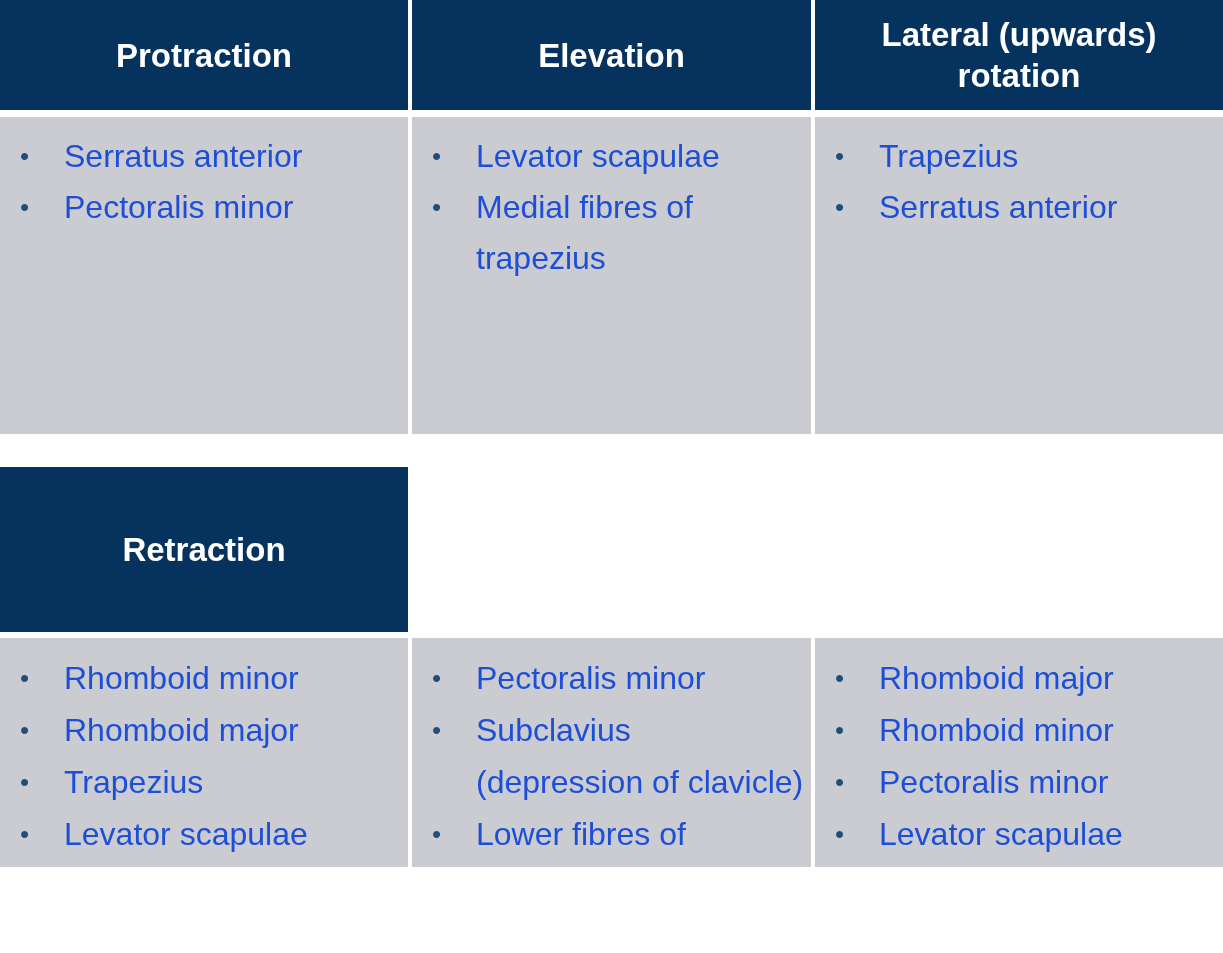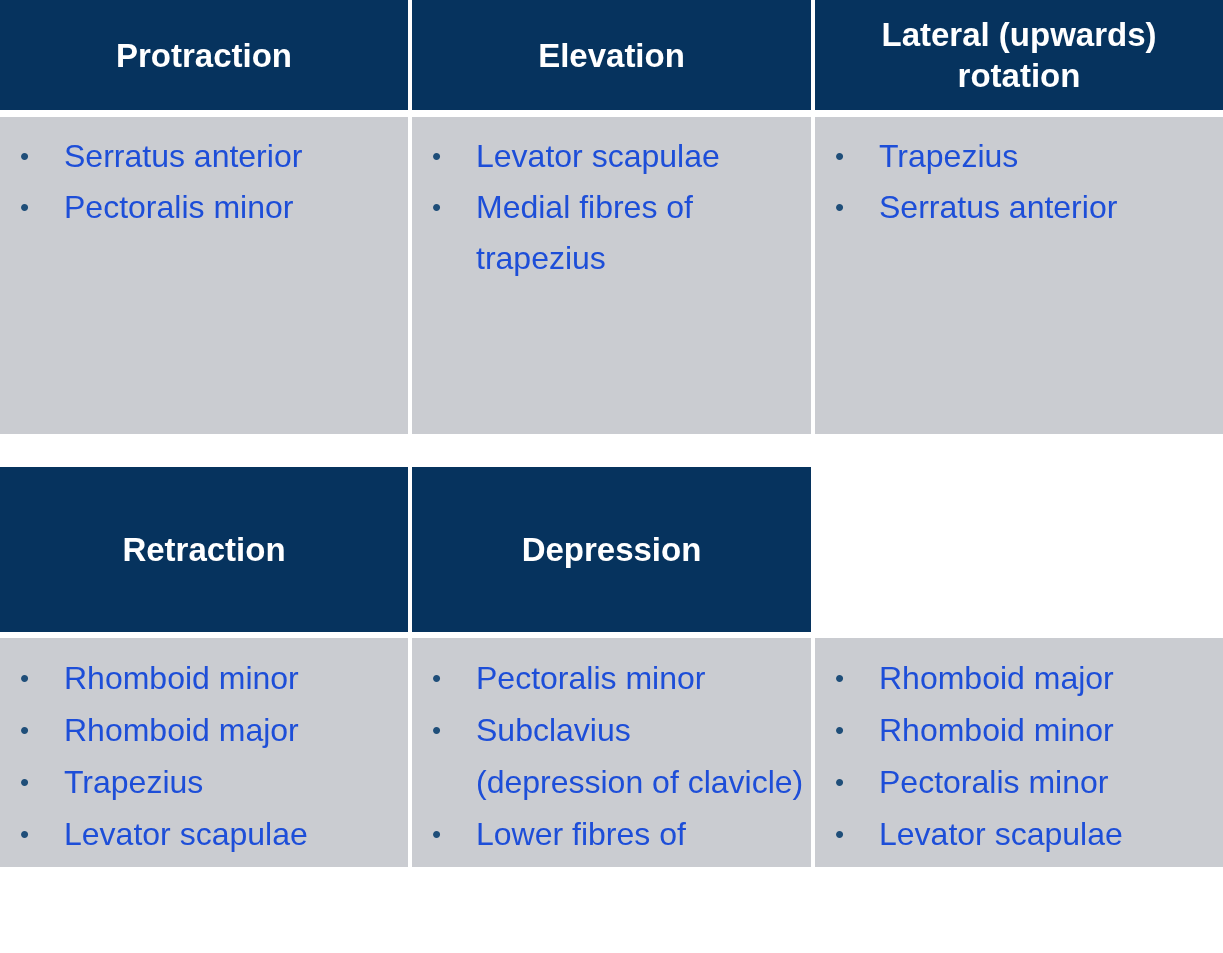--- a/index.html
+++ b/index.html
@@ -168,23 +168,20 @@
 
   </div>
 
   <div class="table-block" id="table-2">
 
     <div class="header-row">
       <div class="hcell col-1">
         <span>Retraction</span>
       </div>
       <div class="gutter-a"></div>
-      <div class="hcell col-2">
-        <span>Depression</span>
-      </div>
       <div class="gutter-b"></div>
     </div>
 
     <div class="row-gap"></div>
 
     <div class="body-row">
       <div class="bcell col-1">
         <ul class="bullets">
           <li>Rhomboid minor</li>
           <li>Rhomboid major</li>

